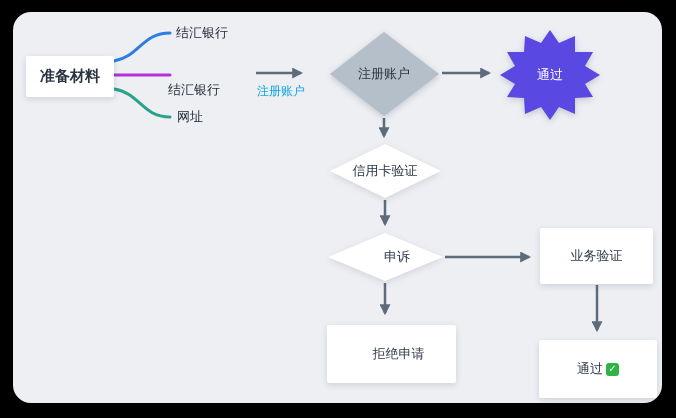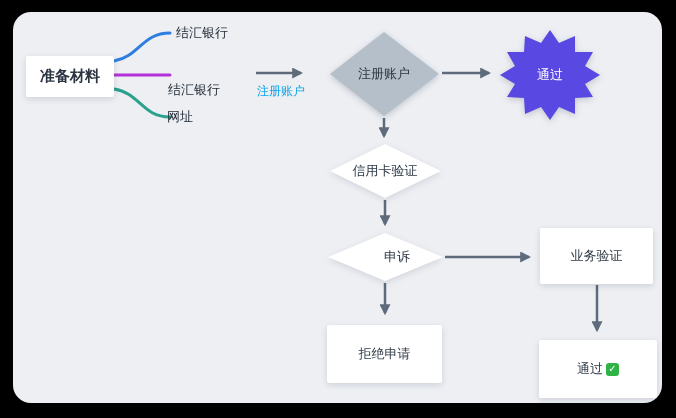--- a/index.html
+++ b/index.html
@@ -75,35 +75,35 @@
 
     <polygon class="shape-shadow" points="550,30 559,43 575,36 575,52 593,52 585,66 600,75 585,84 593,97 575,98 575,114 559,107 550,120 541,107 525,114 524,98 507,97 515,84 500,75 515,66 507,52 524,52 525,36 541,43" fill="#5948e1"></polygon>
   </svg>
 
   <div class="node-box root-box" style="left:26px;top:56px;width:88px;height:41px;">
     <span>准备材料</span>
   </div>
 
   <div class="float-label" style="left:176px;top:33px;">结汇银行</div>
   <div class="float-label" style="left:168px;top:75px;margin-top:15px;">结汇银行</div>
-  <div class="float-label" style="left:167px;top:117px;">网址</div>
+  <div class="float-label" style="left:177px;top:117px;">网址</div>
 
   <div class="center-label edge-label" style="left:281px;top:59px;">注册账户</div>
 
   <div class="center-label" style="left:384px;top:74px;">注册账户</div>
   <div class="center-label" style="left:385px;top:171px;">信用卡验证</div>
   <div class="center-label" style="left:363px;top:257px;margin-left:34px;">申诉</div>
 
   <div class="center-label star-label" style="left:550px;top:75px;">通过</div>
 
   <div class="node-box" style="left:540px;top:228px;width:113px;height:56px;">
     <span>业务验证</span>
   </div>
 
   <div class="node-box" style="left:539px;top:340px;width:118px;height:58px;">
     <span>通过</span>
     <span class="check-emoji">✓</span>
   </div>
 
-  <div class="node-box" style="left:327px;top:325px;width:115px;height:58px;">
+  <div class="node-box" style="left:327px;top:325px;width:115px;height:58px;padding-left:14px;">
     <span>拒绝申请</span>
   </div>
 </div>
 
 </body></html>

